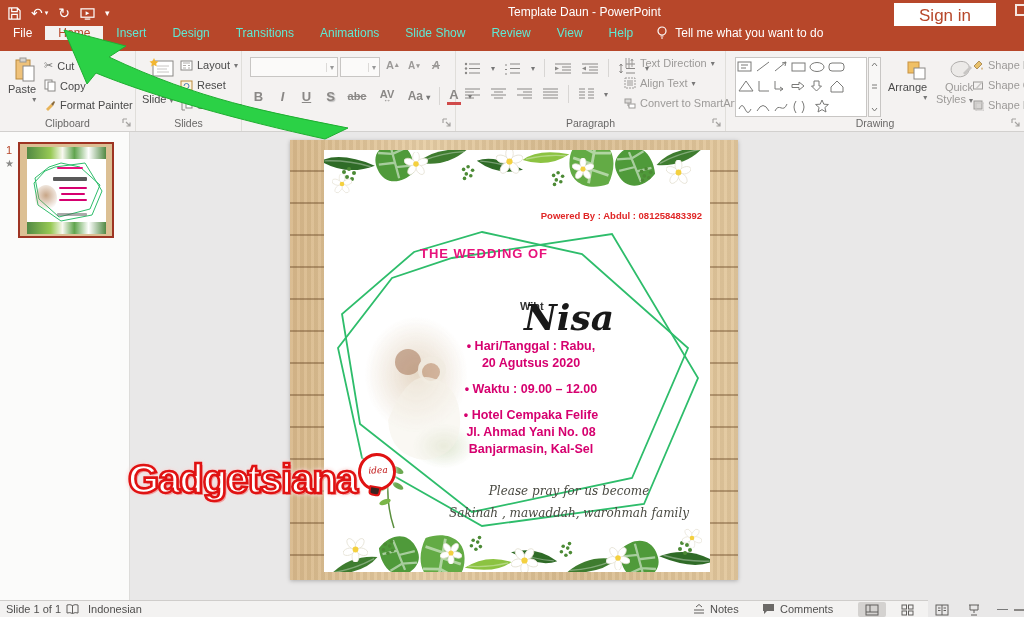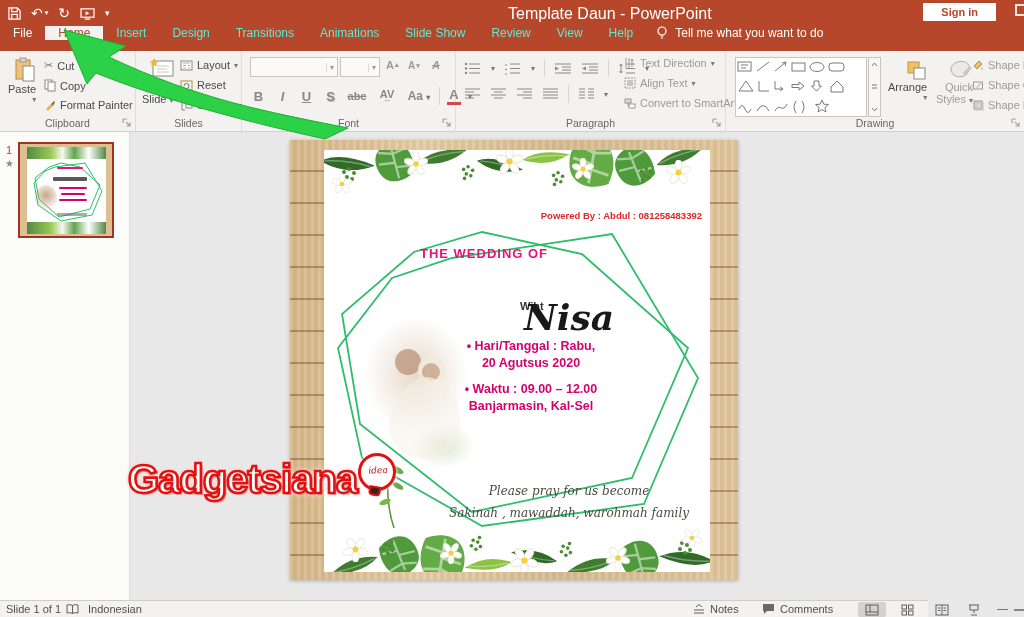--- a/index.html
+++ b/index.html
@@ -4,22 +4,22 @@
 <style>
   * { margin:0; padding:0; box-sizing:border-box; }
   html,body { width:1024px; height:617px; overflow:hidden; }
   body { font-family:"Liberation Sans", sans-serif; position:relative; background:#e9e8e8; font-size:12px; }
 
   
   .titlebar { position:absolute; left:0; top:0; width:1024px; height:26px; background:#b7472a; color:#fff; z-index:5; }
   .qat { position:absolute; left:8px; top:3px; display:flex; align-items:center; gap:10px; height:20px; }
   .qat .qbtn { color:#fff; font-size:14px; line-height:18px; cursor:default; display:flex; align-items:center; }
   .qat svg { display:block; }
-  .title-text { position:absolute; left:508px; top:5px; font-size:16px; color:#fff; }
-  .signin-btn { position:absolute; right:28px; top:3px; background:#fff; color:#b7472a; font-size:11px; padding:2px 17px; border:1px solid #fff;font-weight:bold; }
+  .title-text { position:absolute; left:508px; top:5px; font-size:12px; color:#fff; }
+  .signin-btn { position:absolute; right:28px; top:3px; background:#fff; color:#b7472a; font-size:17px; padding:2px 24px; border:1px solid #fff; }
   .partial-icon { position:absolute; right:-3px; top:4px; width:12px; height:12px; border:2px solid #f5e6e0; background:transparent; }
 
   
   .tabrow { position:absolute; left:0; top:26px; width:1024px; height:25px; background:#b7472a; z-index:5; display:flex; align-items:flex-start; }
   .rtab { color:#5eead4; font-size:12px; padding:0 13px; display:flex; align-items:center; cursor:default; }
   .rtab.file { color:#fff; }
   .rtab.active { background:#f4f2f1; color:#b7472a; }
   .tellme { display:flex; align-items:center; gap:7px; color:#fff; font-size:12px; padding:0 10px; }
 
   
@@ -300,21 +300,20 @@
       <span class="fglyph" style="font-style:italic">I</span>
       <span class="fglyph" style="text-decoration:underline">U</span>
       <span class="fglyph" style="text-shadow:1px 1px 1px #bbb">S</span>
       <span class="fglyph" style="text-decoration:line-through;font-size:11px;width:22px">abc</span>
       <span class="fglyph" style="width:24px;font-size:11px"><span>AV</span><span style="font-size:8px;display:block;margin-top:-5px">↔</span></span>
       <span class="fglyph" style="width:26px;font-size:12px"><span>Aa</span> <span class="chev">▾</span></span>
       <span class="sep-v"></span>
       <span class="fglyph" style="border-bottom:3px solid #d04a4a;width:14px">A</span>
       <span class="chev">▾</span>
     </div>
-    <div class="glabel">Font</div>
     <svg class="dlg">
         <use href="#dlg"></use>
       </svg>
   </div>
 
   <div class="rgroup" style="left:456px;width:270px">
     <div style="position:absolute;left:8px;top:8px;display:flex;align-items:center;gap:9px">
       <svg class="para-ico" width="18" height="13" viewBox="0 0 18 13">
           <circle cx="2" cy="2" r="1.2" fill="#8a8886"></circle>
           <circle cx="2" cy="6.5" r="1.2" fill="#8a8886"></circle>
@@ -518,20 +517,22 @@
       </div>
 
       <div class="wed-head">THE WEDDING OF</div>
       <div class="conj">Wiht</div>
       <div class="name bride">Nisa</div>
 
       <div class="details">
         <div>• Hari/Tanggal : Rabu,</div>
         <div>20 Agutsus 2020</div>
         <div class="gap">• Waktu : 09.00 – 12.00</div>
+        <div class="gap">• Hotel Cempaka Felife</div>
+        <div>Jl. Ahmad Yani No. 08</div>
         <div>Banjarmasin, Kal-Sel</div>
       </div>
 
       <svg class="branch" viewBox="0 0 54 72">
         <path d="M30,70 Q20,40 26,6" stroke="#5a8f3e" fill="none" stroke-width="1.5"></path>
         <ellipse cx="20" cy="16" rx="7" ry="3" fill="#6aa84f" transform="rotate(-30 20 16)"></ellipse>
         <ellipse cx="33" cy="12" rx="7" ry="3" fill="#6aa84f" transform="rotate(25 33 12)"></ellipse>
         <ellipse cx="18" cy="30" rx="7" ry="3" fill="#7ab648" transform="rotate(-25 18 30)"></ellipse>
         <ellipse cx="34" cy="28" rx="6" ry="2.6" fill="#6aa84f" transform="rotate(30 34 28)"></ellipse>
         <ellipse cx="21" cy="44" rx="6" ry="2.6" fill="#7ab648" transform="rotate(-20 21 44)"></ellipse>

